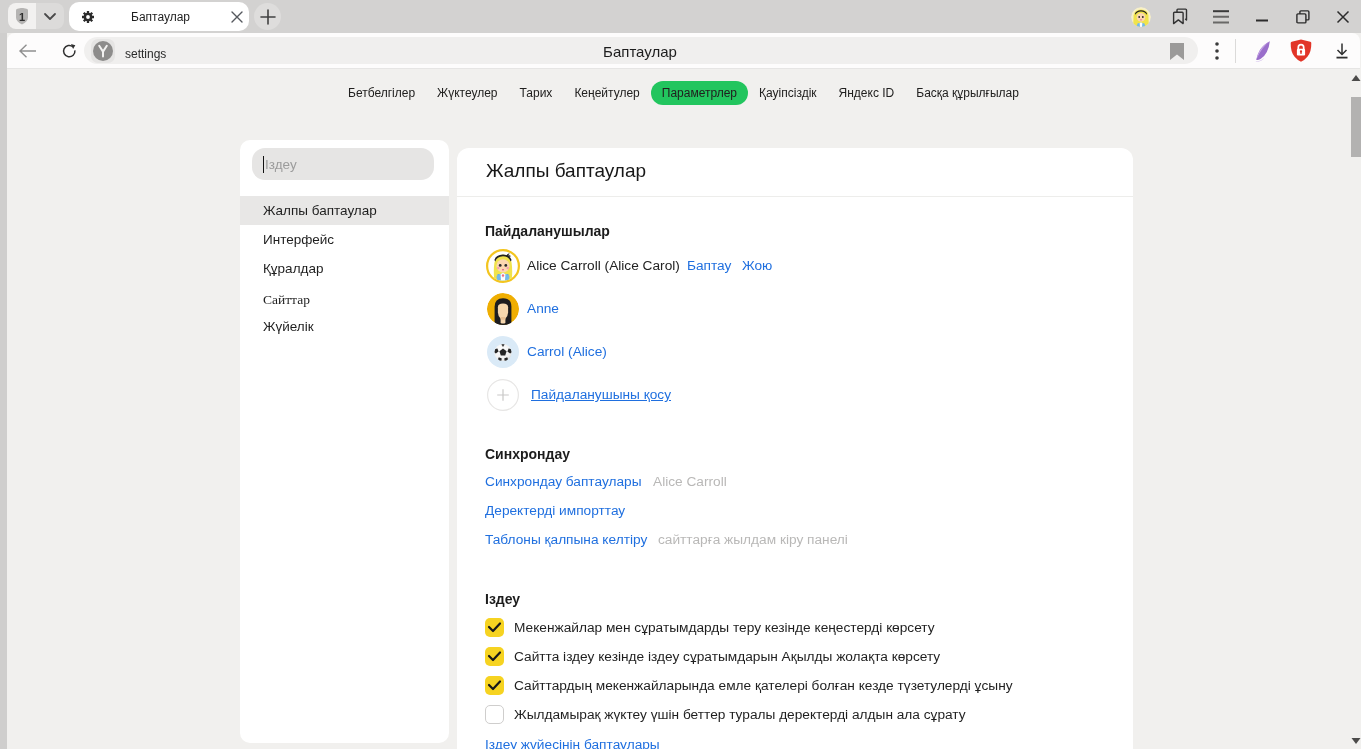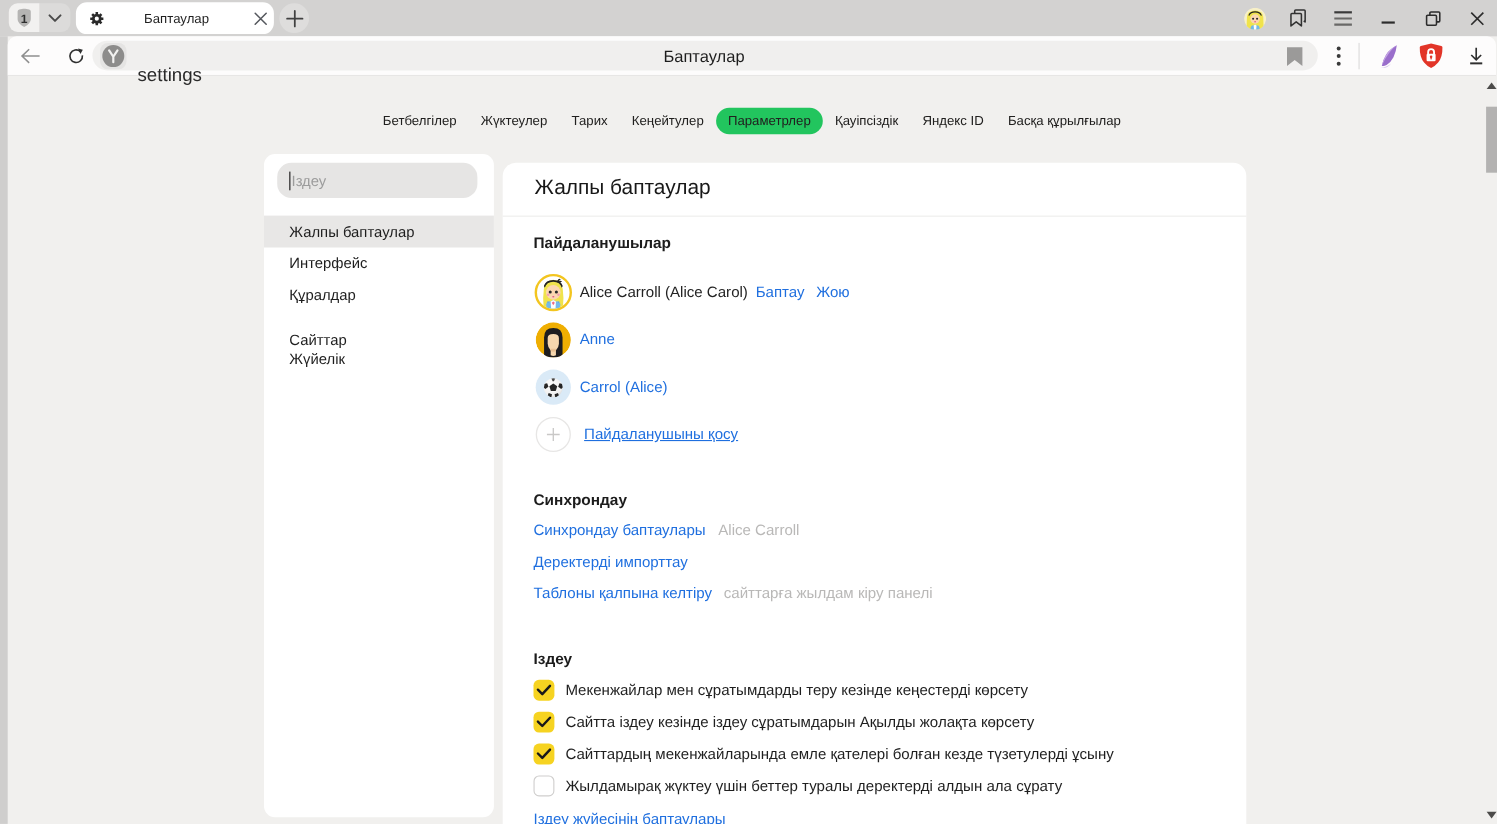--- a/index.html
+++ b/index.html
@@ -11,24 +11,24 @@
   #tabbar { left:0; top:0; width:1361px; height:33px; background:#d3d2d1; }
   #grp1 { left:8px; top:3px; width:28px; height:26px; background:#f2f1f0; border-radius:8px 0 0 8px; }
   #grp2 { left:36px; top:3px; width:28px; height:26px; background:#dcdbda; border-radius:0 8px 8px 0; }
   #tab { left:69px; top:2px; width:180px; height:29px; background:#ffffff; border-radius:10px; }
   .tabtxt { left:131px; top:10px; font-size:12px; color:#1f1f1f; }
   #plusbtn { left:254px; top:3px; width:27px; height:27px; border-radius:50%; background:#dedddc; }
   
   #addrbar { left:7px; top:33px; width:1353px; height:36px; background:#fdfcfc; border-radius:8px 8px 0 0; border-bottom:1px solid #e6e5e4; }
   #urlfield { left:84px; top:37px; width:1114px; height:27px; background:#f0efee; border-radius:13.5px; }
   #badge { left:91px; top:39px; width:24px; height:24px; background:#e5e4e3; border-radius:7px; }
-  #settingstxt { left:125px; top:59px; font-size:17px; color:#2a2a2a; }
+  #settingstxt { left:125px; top:47px; font-size:12px; color:#2a2a2a; }
   #pagetitle { left:540px; top:43px; width:200px; text-align:center; font-size:15px; color:#1d1d1d; }
   
-  #navrow { left:13px; top:98px; width:1341px; display:flex; justify-content:center; align-items:center; }
+  #navrow { left:13px; top:81px; width:1341px; display:flex; justify-content:center; align-items:center; }
   .nav { font-size:12px; color:#21201f; padding:5px 11px; white-space:nowrap; }
   .nav.sel { background:#22c55e; border-radius:12px; }
   
   #sidebar { left:240px; top:140px; width:209px; height:603px; background:#fff; border-radius:10px; }
   #search { left:252px; top:148px; width:182px; height:32px; background:#e6e5e4; border-radius:13px; }
   #searchph { left:265px; top:157px; font-size:13.5px; color:#9c9c9c; }
   .cursor { left:263px; top:156px; width:1px; height:17px; background:#111; }
   .sitem { left:240px; width:209px; height:29px; font-size:13.5px; color:#1e1e1e; line-height:29px; padding-left:23px; }
   .sitem.sel { background:#e8e7e6; }
   
@@ -163,27 +163,27 @@
   <span class="nav">Басқа құрылғылар</span>
 </div>
 
 <div class="abs" id="sidebar"></div>
 <div class="abs" id="search"></div>
 <div class="abs" id="searchph">Іздеу</div>
 <div class="abs cursor"></div>
 <div class="abs sitem sel" style="top:196px;">Жалпы баптаулар</div>
 <div class="abs sitem" style="top:225px;">Интерфейс</div>
 <div class="abs sitem" style="top:254px;">Құралдар</div>
-<div class="abs sitem" style="top:295px;">Сайттар</div>
+<div class="abs sitem" style="top:285px;font-family:Liberation Serif, serif;">Сайттар</div>
 <div class="abs sitem" style="top:312px;">Жүйелік</div>
 
 <div class="abs" id="main"></div>
 <div class="abs" id="mainhead">Жалпы баптаулар</div>
 <div class="abs" id="maindiv"></div>
-<div class="sect" style="top:212px;">Пайдаланушылар</div>
+<div class="sect" style="top:223px;">Пайдаланушылар</div>
 
 <svg width="34" height="34" style="left:486px; top:249px;" viewBox="0 0 34 34">
   <circle cx="17" cy="17" r="15.9" fill="#ffffff" stroke="#f3c51f" stroke-width="2.2"></circle>
   <defs>
       <clipPath id="av1">
         <circle cx="17" cy="17" r="14.8"></circle>
       </clipPath>
     </defs>
   <g clip-path="url(#av1)">
     <path d="M8.2 30.5 Q7.3 21 8.4 13.8 Q9.5 5.7 17 5.4 Q24.5 5.7 25.6 13.8 Q26.7 21 25.8 30.5 L19 31.8 L15 31.8 Z" fill="#f0e34c"></path>

